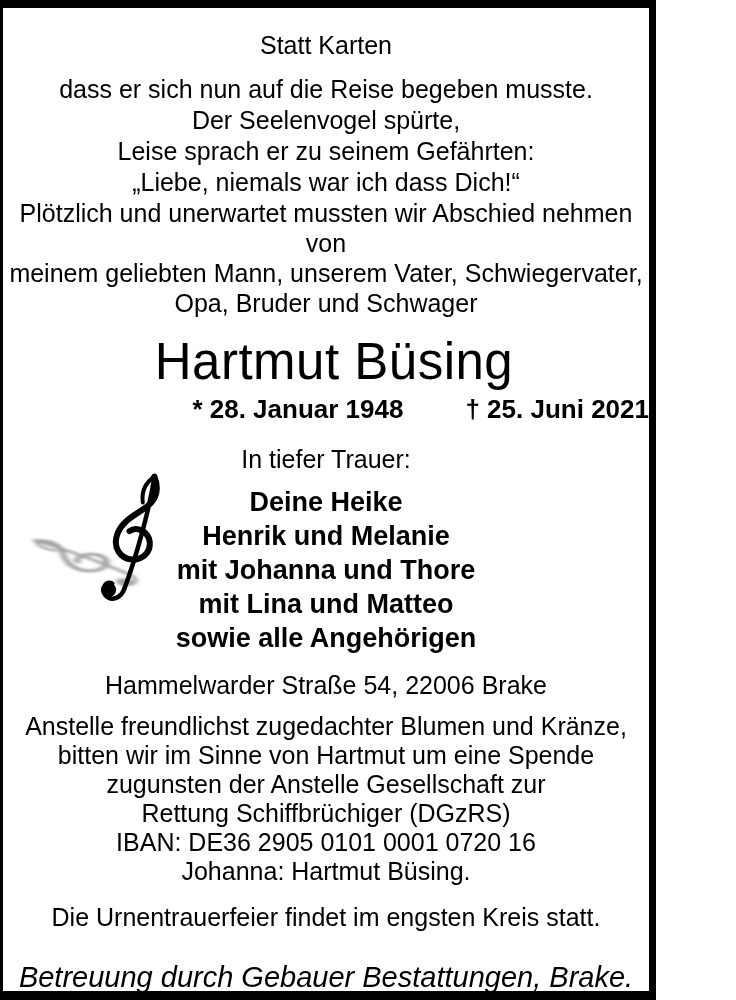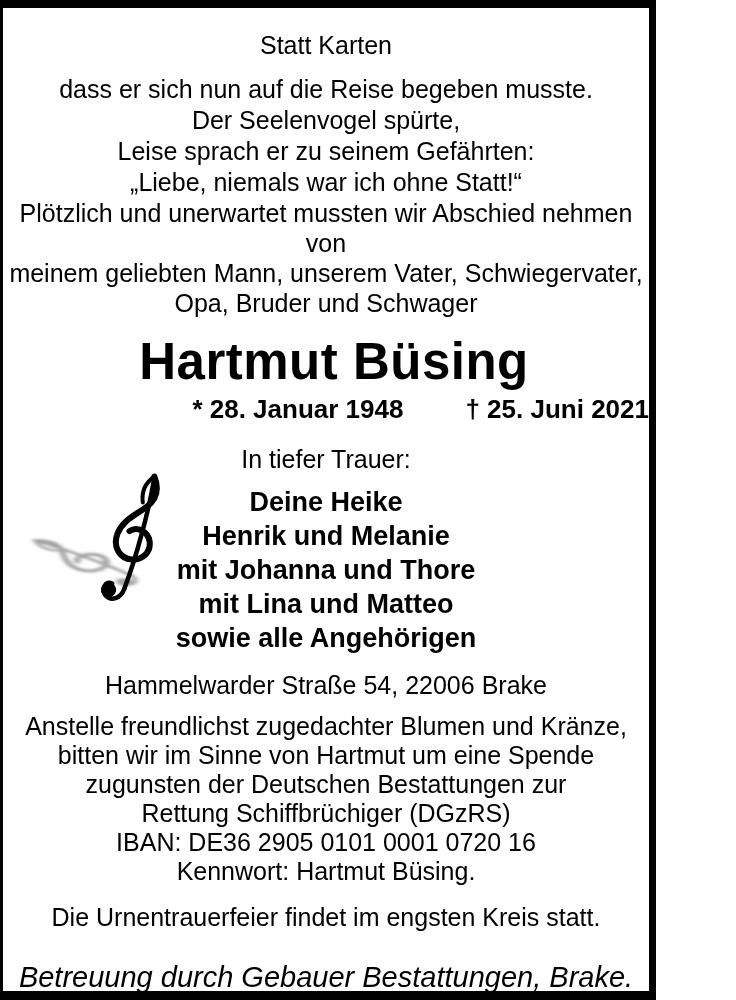--- a/index.html
+++ b/index.html
@@ -16,21 +16,21 @@
     background: #ffffff;
     color: #000000;
     font-family: "Liberation Sans", "DejaVu Sans", sans-serif;
     text-align: center;
     position: relative;
     overflow: hidden;
   }
   .statt    { margin-top: 22px; font-size: 25px; line-height: 30px; }
   .poem     { margin-top: 14px; font-size: 25px; line-height: 31px; }
   .intro    { font-size: 25px; line-height: 30px; }
-  .name     { margin: 17px 0 0 0; font-size: 51px; line-height: 54px; font-weight: bold; letter-spacing: 0.5px; padding-left: 16px; }
+  .name     { margin: 17px 0 0 0; font-size: 51px; line-height: 54px; font-weight: normal; letter-spacing: 0.5px; padding-left: 16px; }
   .dates    { margin-top: 5px; font-size: 26px; line-height: 30px; font-weight: bold;
               display: flex; justify-content: flex-end; gap: 62px; }
   .trauer   { margin-top: 20px; font-size: 25px; line-height: 30px; }
   .mourners { margin-top: 11px; font-size: 27px; line-height: 34px; font-weight: bold; }
   .address  { margin-top: 15px; font-size: 25px; line-height: 30px; }
   .donation { margin-top: 12px; font-size: 25px; line-height: 29px; }
   .ceremony { margin-top: 16px; font-size: 25px; line-height: 30px; }
   .funeral  { margin-top: 31px; font-size: 29px; line-height: 28px; font-style: italic; }
   .clef {
     position: absolute;
@@ -45,21 +45,21 @@
 <body>
 
 <div class="sheet">
 
   <div class="statt">Statt Karten</div>
 
   <div class="poem">
     <div>dass er sich nun auf die Reise begeben musste.</div>
     <div>Der Seelenvogel spürte,</div>
     <div>Leise sprach er zu seinem Gefährten:</div>
-    <div>„Liebe, niemals war ich ohne Statt!“</div>
+    <div>„Liebe, niemals war ich dass Dich!“</div>
   </div>
 
   <div class="intro">
     <div>Plötzlich und unerwartet mussten wir Abschied nehmen von</div>
     <div>meinem geliebten Mann, unserem Vater, Schwiegervater,</div>
     <div>Opa, Bruder und Schwager</div>
   </div>
 
   <h1 class="name">Hartmut Büsing</h1>
 
@@ -93,23 +93,23 @@
     <div>mit Johanna und Thore</div>
     <div>mit Lina und Matteo</div>
     <div>sowie alle Angehörigen</div>
   </div>
 
   <div class="address">Hammelwarder Straße 54, 22006 Brake</div>
 
   <div class="donation">
     <div>Anstelle freundlichst zugedachter Blumen und Kränze,</div>
     <div>bitten wir im Sinne von Hartmut um eine Spende</div>
-    <div>zugunsten der Deutschen Bestattungen zur</div>
+    <div>zugunsten der Anstelle Gesellschaft zur</div>
     <div>Rettung Schiffbrüchiger (DGzRS)</div>
     <div>IBAN: DE36 2905 0101 0001 0720 16</div>
-    <div>Kennwort: Hartmut Büsing.</div>
+    <div>Johanna: Hartmut Büsing.</div>
   </div>
 
   <div class="ceremony">Die Urnentrauerfeier findet im engsten Kreis statt.</div>
 
   <div class="funeral">Betreuung durch Gebauer Bestattungen, Brake.</div>
 
 </div>
 
 </body></html>

